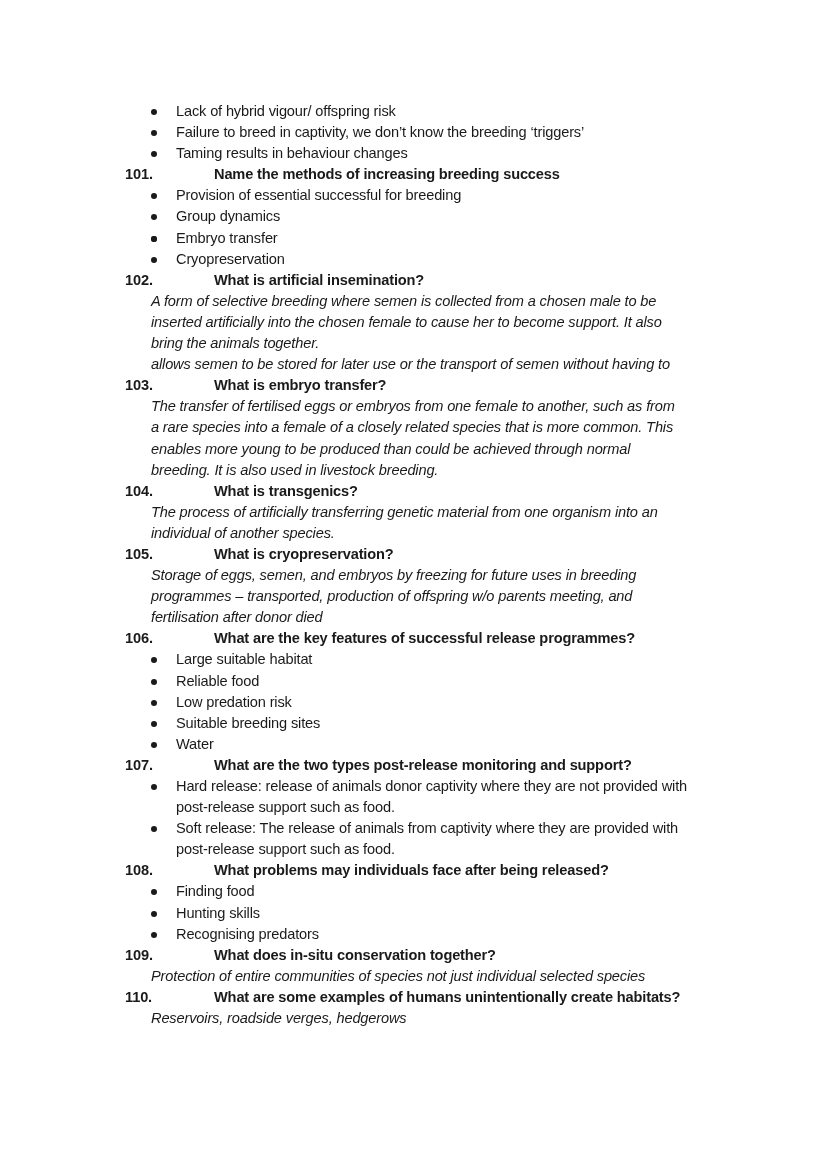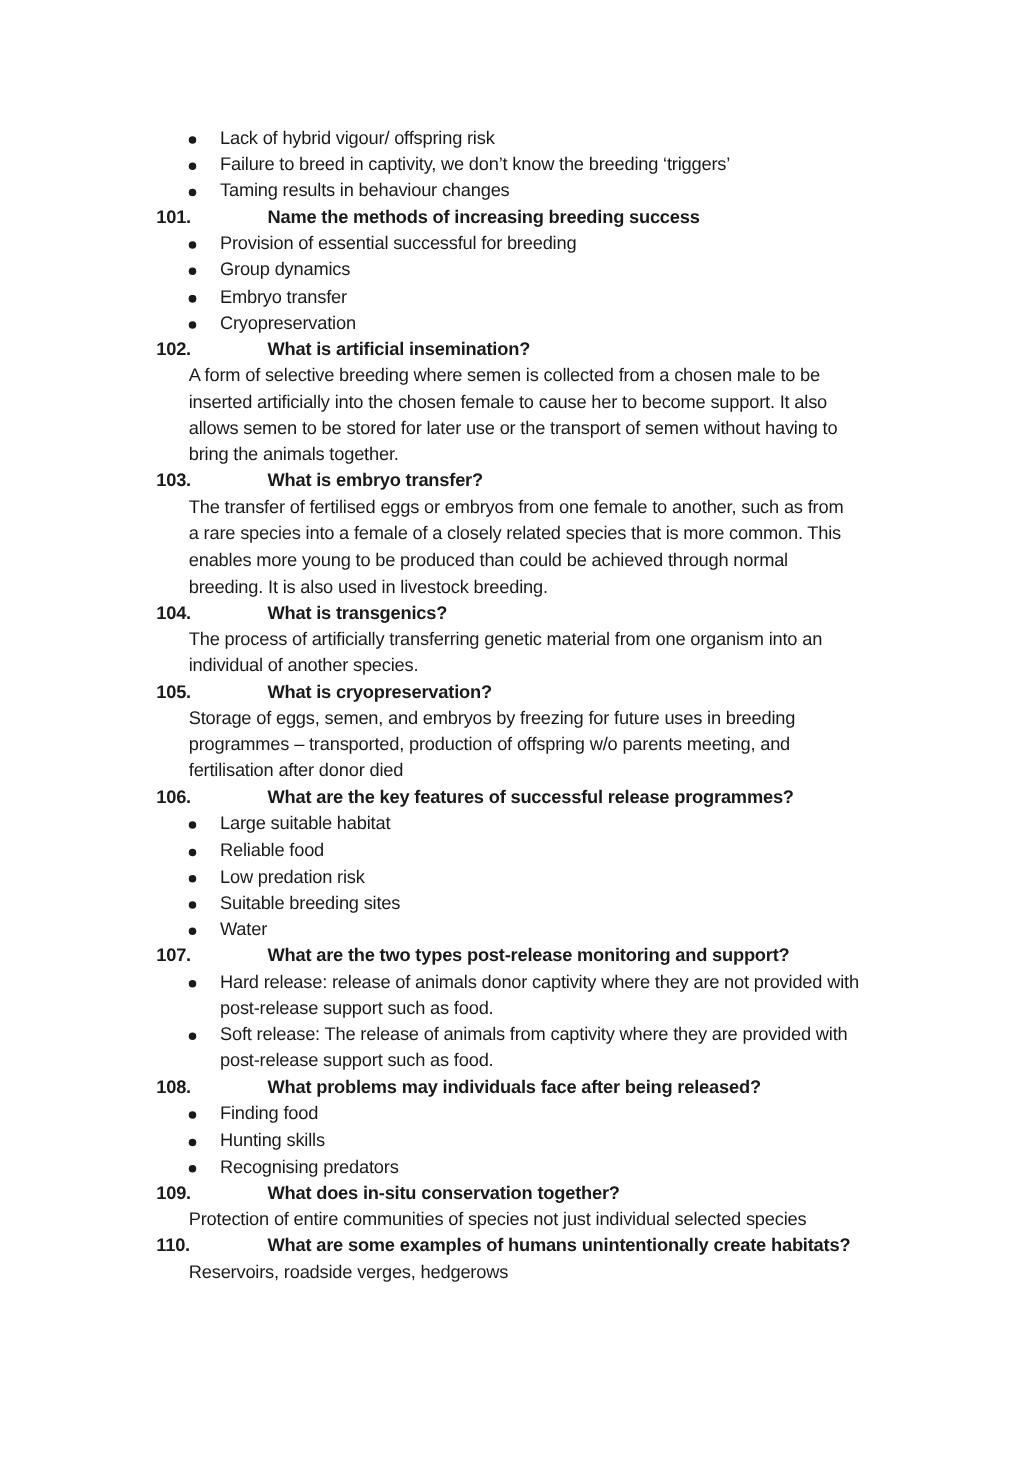--- a/index.html
+++ b/index.html
@@ -58,20 +58,21 @@
     }
     .answer {
       padding-left: 151px;
       padding-right: 102px;
       white-space: normal;
     }
     .answer-line {
       display: block;
       height: 21.1px;
       white-space: nowrap;
+      font-style: italic;
     }
     .bullet-line {
       display: block;
       height: 21.1px;
       white-space: nowrap;
     }
   </style>
 </head>
 <body>
 
@@ -119,22 +120,22 @@
   </div>
 
   <div>
     <div class="q-row">
       <span class="q-num">102.</span>
       <span class="q-text">What is artificial insemination?</span>
     </div>
     <div class="answer">
       <span class="answer-line">A form of selective breeding where semen is collected from a chosen male to be</span>
       <span class="answer-line">inserted artificially into the chosen female to cause her to become support. It also</span>
+      <span class="answer-line">bring the animals together.</span>
       <span class="answer-line">allows semen to be stored for later use or the transport of semen without having to</span>
-      <span class="answer-line">bring the animals together.</span>
     </div>
   </div>
 
   <div>
     <div class="q-row">
       <span class="q-num">103.</span>
       <span class="q-text">What is embryo transfer?</span>
     </div>
     <div class="answer">
       <span class="answer-line">The transfer of fertilised eggs or embryos from one female to another, such as from</span>

